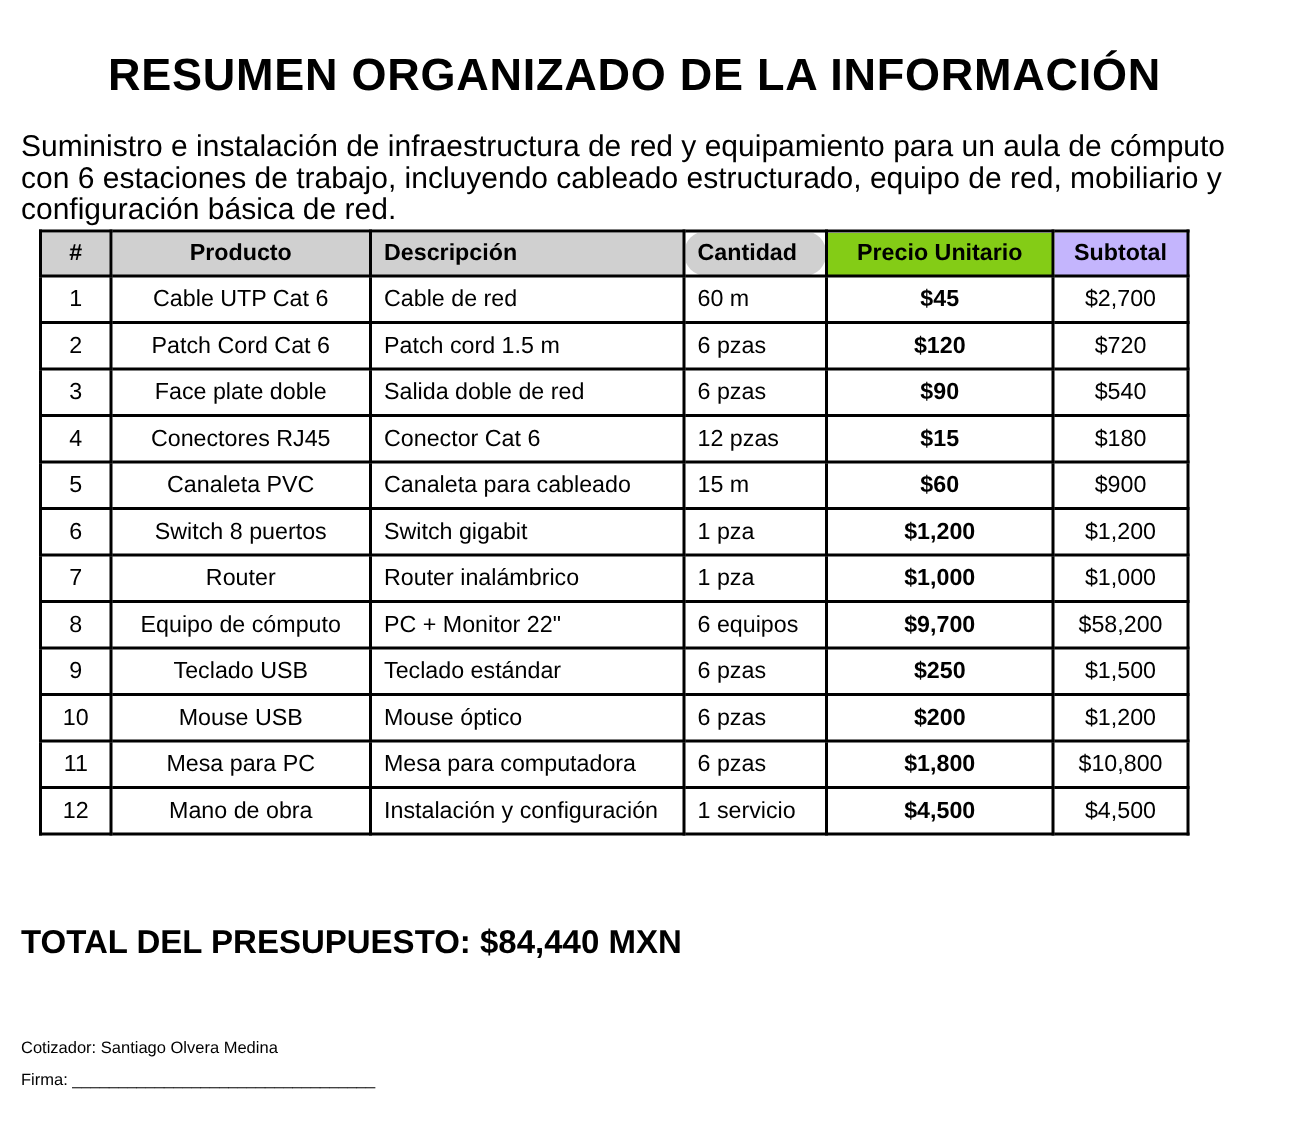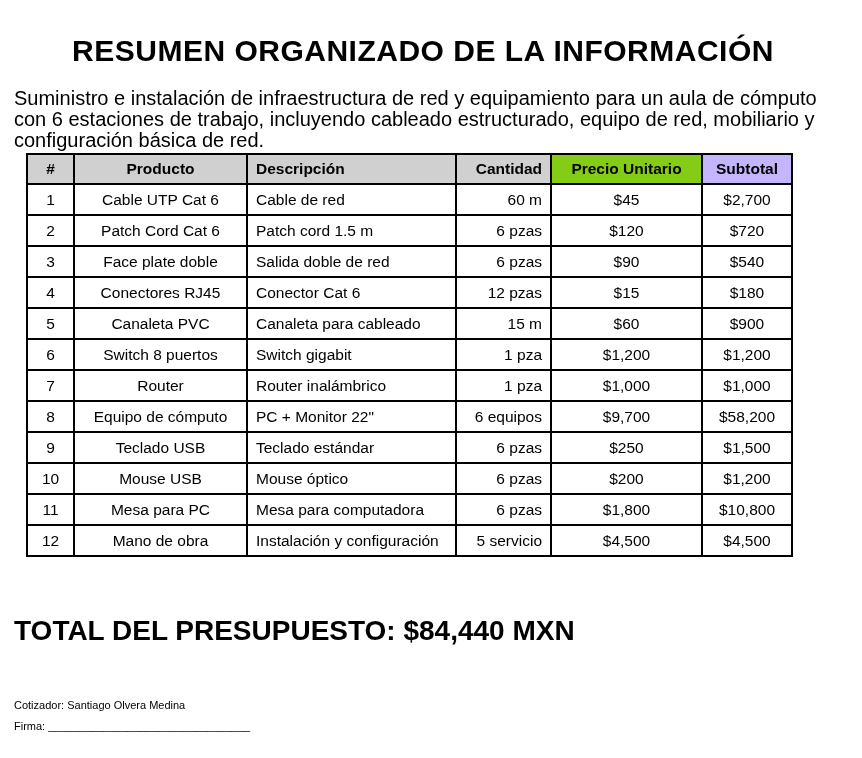--- a/index.html
+++ b/index.html
@@ -43,25 +43,25 @@
     white-space: nowrap;
   }
   table.budget th {
     font-weight: bold;
     height: 30px;
   }
   table.budget td { height: 31px; }
   .col-num   { width: 47px;  text-align: center; }
   .col-prod  { width: 173px; text-align: center; }
   .col-desc  { width: 209px; text-align: left; }
-  .col-cant  { width: 95px;  text-align: right; }
-  .col-prec  { width: 151px; text-align: center; }
+  .col-cant  { width: 95px;  text-align: left; border-radius: 15px; }
+  .col-prec  { width: 151px; text-align: center; font-weight: bold; }
   .col-sub   { width: 90px;  text-align: center; }
   .total-line {
-    font-size: 28px;
+    font-size: 22px;
     font-weight: bold;
     margin-top: 58px;
   }
   .footer {
     margin-top: 48px;
     font-size: 11px;
     line-height: 21px;
   }
   .firma-row { white-space: nowrap; }
 </style>
@@ -171,21 +171,21 @@
           <td class="col-prod">Mesa para PC</td>
           <td class="col-desc">Mesa para computadora</td>
           <td class="col-cant">6 pzas</td>
           <td class="col-prec">$1,800</td>
           <td class="col-sub">$10,800</td>
         </tr>
         <tr>
           <td class="col-num">12</td>
           <td class="col-prod">Mano de obra</td>
           <td class="col-desc">Instalación y configuración</td>
-          <td class="col-cant">5 servicio</td>
+          <td class="col-cant">1 servicio</td>
           <td class="col-prec">$4,500</td>
           <td class="col-sub">$4,500</td>
         </tr>
       </tbody>
   </table>
 
   <div class="total-line">TOTAL DEL PRESUPUESTO: $84,440 MXN</div>
 
   <div class="footer">
     <div>Cotizador: Santiago Olvera Medina</div>

